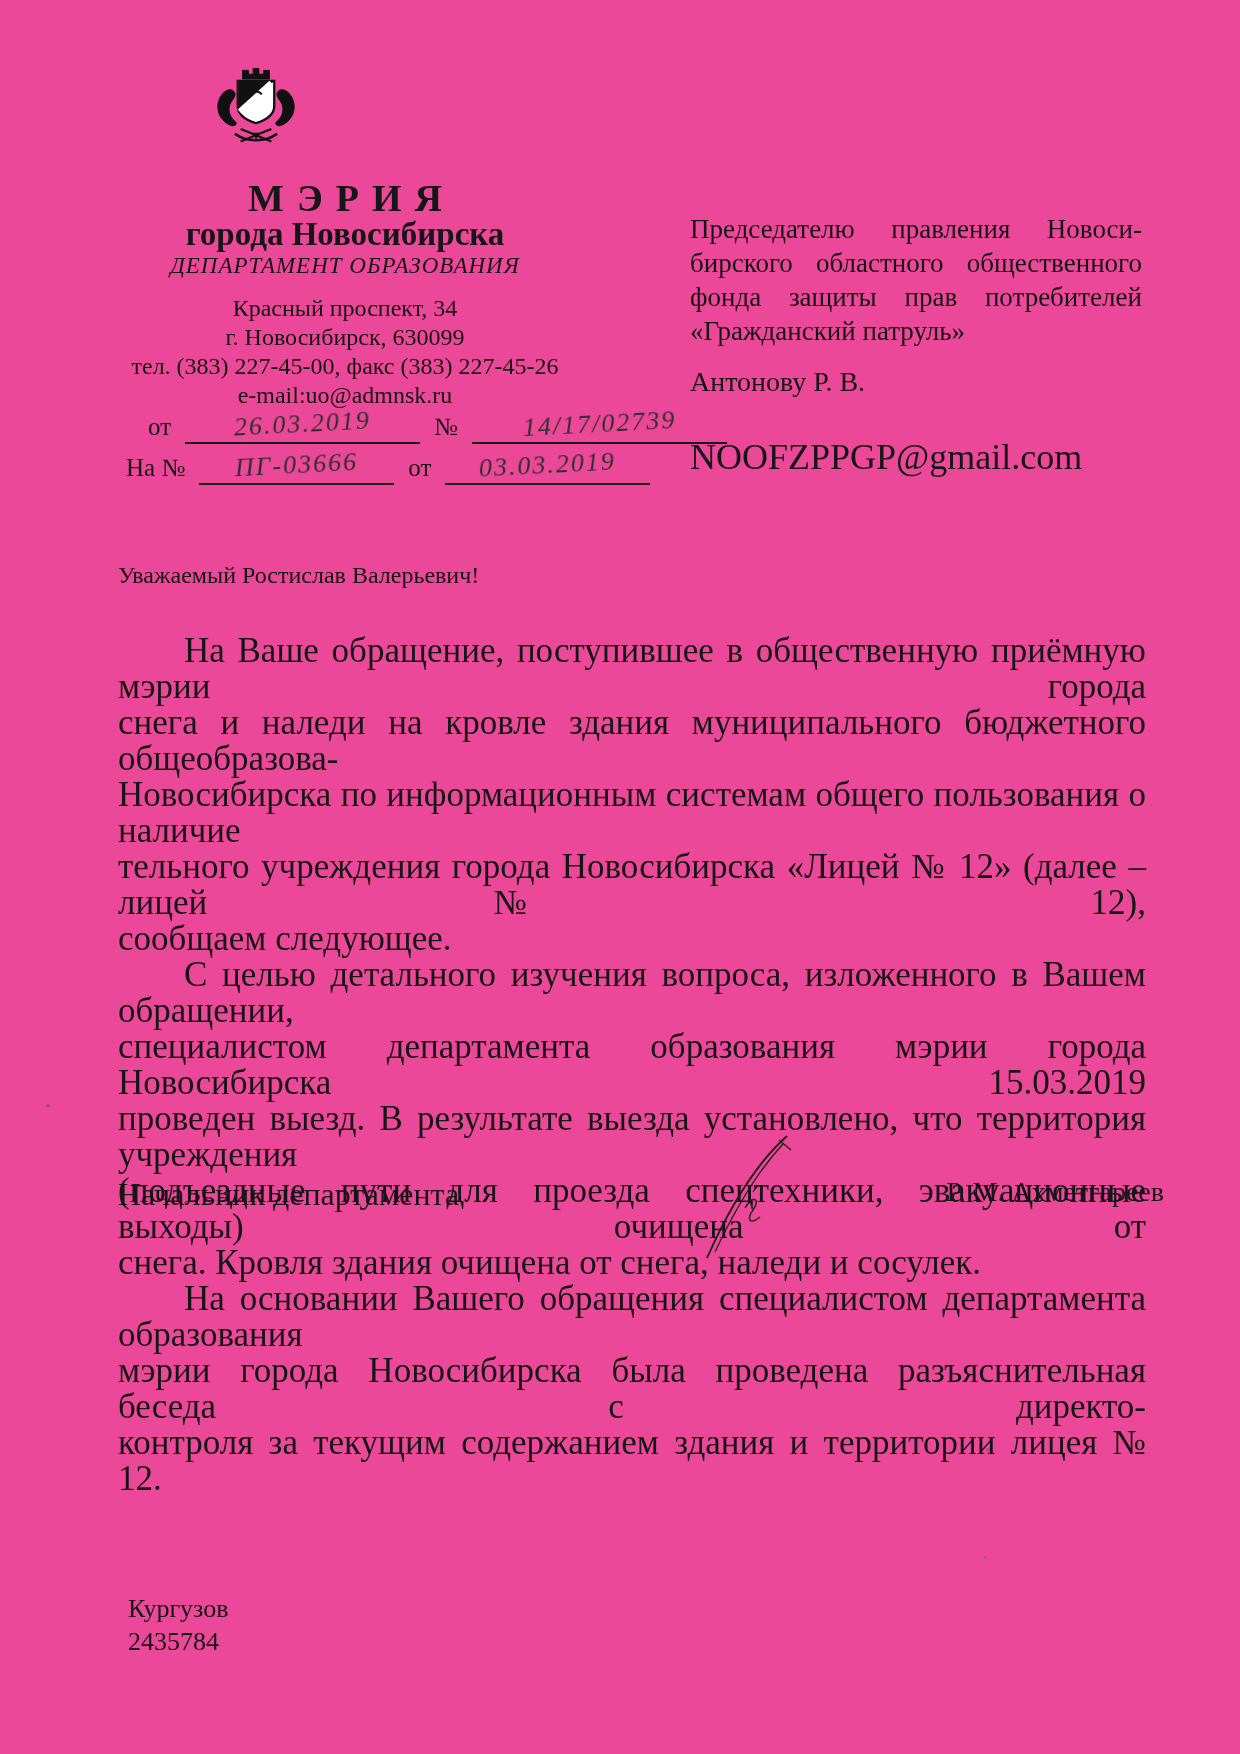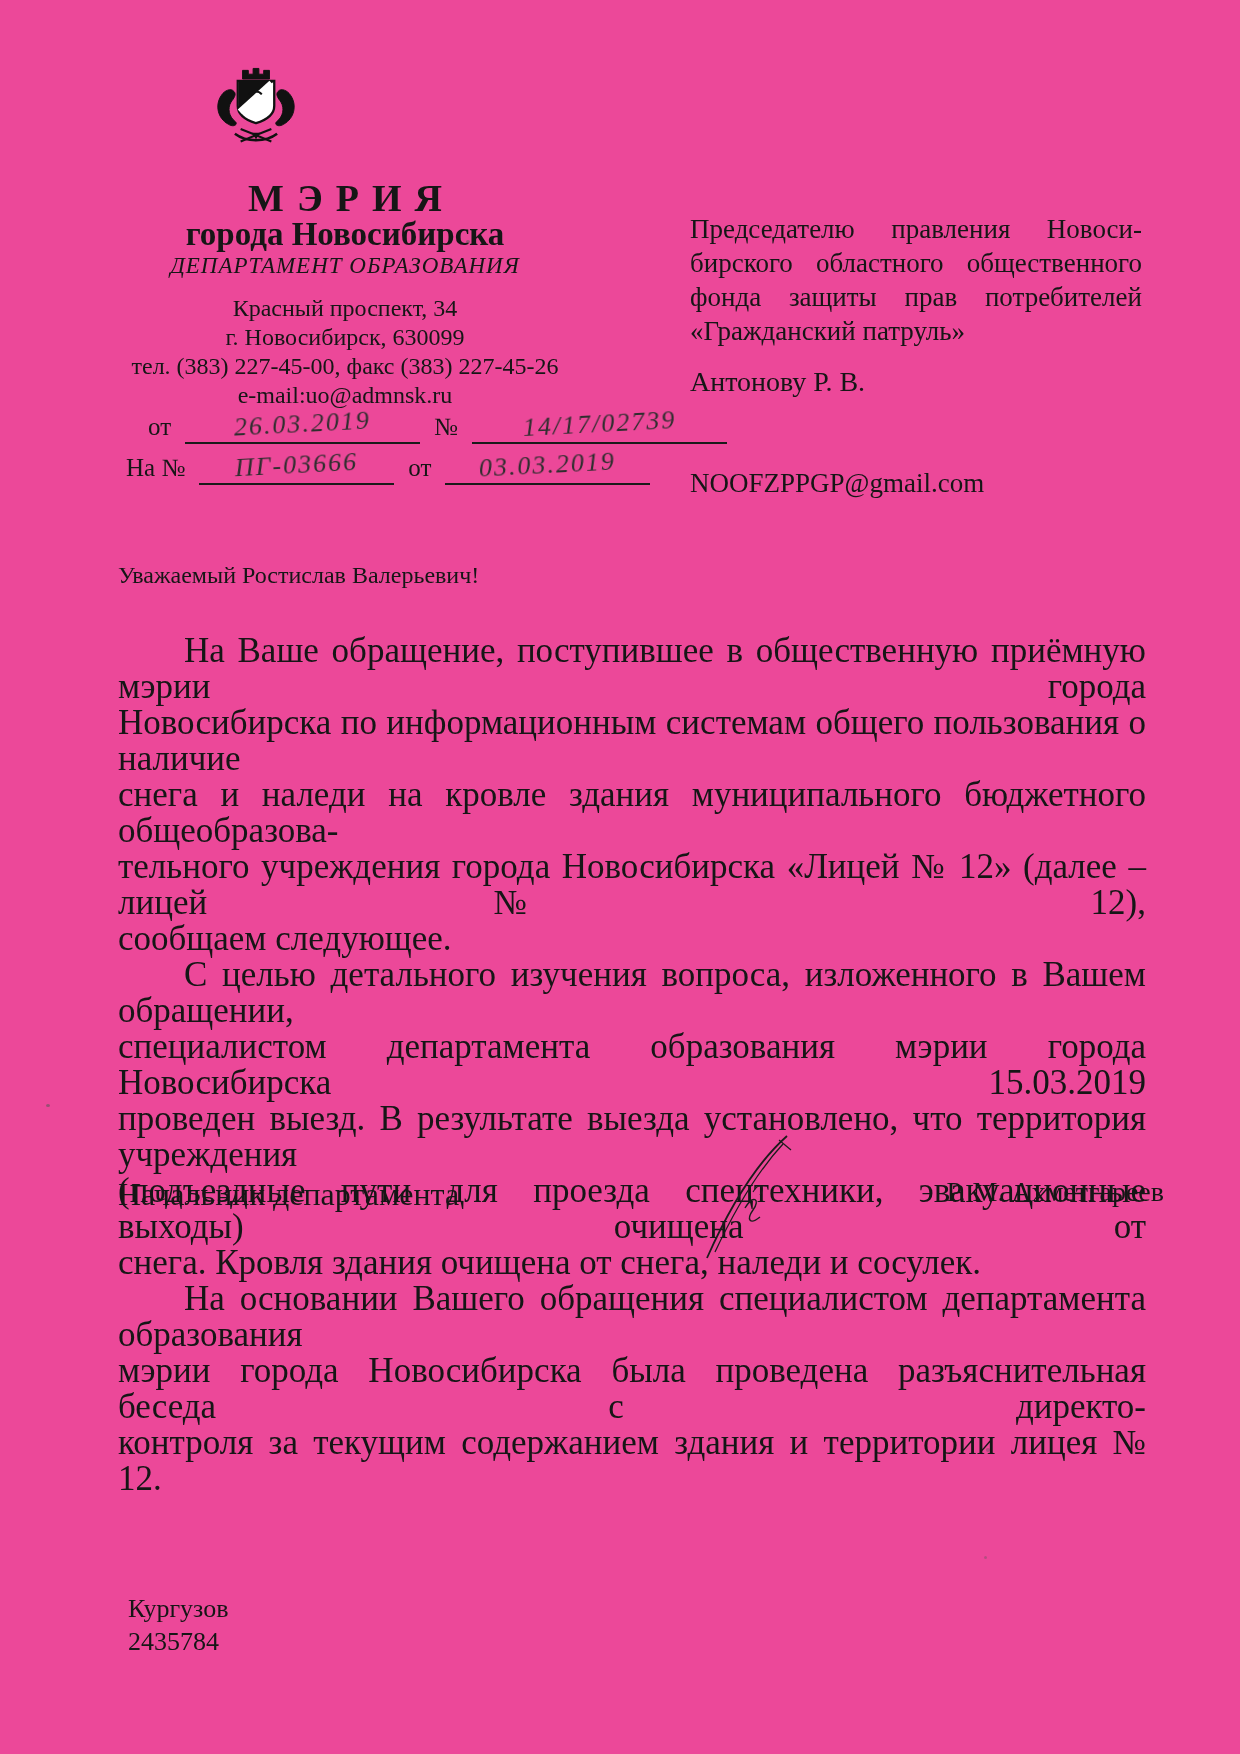--- a/index.html
+++ b/index.html
@@ -27,21 +27,21 @@
   .hw{display:inline-block;font-style:italic;letter-spacing:2px;font-size:26px;color:#2e2e2e;transform:rotate(-3deg) translateY(-3px);filter:blur(.3px);}
   .w230{width:235px;margin:0 14px;}
   .w250{width:255px;margin:0 0 0 14px;}
   .w190{width:195px;margin:0 14px;}
   .w200{width:205px;margin:0 0 0 14px;}
   
   .recipient{position:absolute;left:690px;top:188px;width:452px;font-size:27px;line-height:34px;margin-top:24px;}
   .r-line{text-align:justify;text-align-last:justify;}
   .r-line.last{text-align-last:left;}
   .r-name{position:absolute;left:690px;top:366px;font-size:28px;}
-  .r-email{position:absolute;left:690px;top:436px;font-size:27px;margin-top:32px;}
+  .r-email{position:absolute;left:690px;top:436px;font-size:36px;}
   
   .salutation{position:absolute;left:118px;top:562px;width:1028px;text-align:left;font-size:24px;}
   .body-text{position:absolute;left:118px;top:633px;width:1028px;font-size:35px;line-height:36px;}
   .b-line{text-align:justify;text-align-last:justify;}
   .b-line.first{text-indent:66px;}
   .b-line.last{text-align-last:left;}
   
   .sig-pos{position:absolute;left:118px;top:1176px;font-size:32px;}
   .sig-mark{position:absolute;left:693px;top:1130px;width:118px;height:135px;}
   .sig-name{position:absolute;right:76px;top:1176px;font-size:28px;}
@@ -111,22 +111,22 @@
       <div class="r-line last">«Гражданский патруль»</div>
     </div>
   <div class="r-name">Антонову Р. В.</div>
   <div class="r-email">NOOFZPPGP@gmail.com</div>
 
   <div class="salutation">Уважаемый Ростислав Валерьевич!</div>
 
   <div class="body-text">
       <div>
         <div class="b-line first">На Ваше обращение, поступившее в общественную приёмную мэрии города</div>
+        <div class="b-line">снега и наледи на кровле здания муниципального бюджетного общеобразова-</div>
         <div class="b-line">Новосибирска по информационным системам общего пользования о наличие</div>
-        <div class="b-line">снега и наледи на кровле здания муниципального бюджетного общеобразова-</div>
         <div class="b-line">тельного учреждения города Новосибирска «Лицей № 12» (далее – лицей № 12),</div>
         <div class="b-line last">сообщаем следующее.</div>
       </div>
       <div>
         <div class="b-line first">С целью детального изучения вопроса, изложенного в Вашем обращении,</div>
         <div class="b-line">специалистом департамента образования мэрии города Новосибирска 15.03.2019</div>
         <div class="b-line">проведен выезд. В результате выезда установлено, что территория учреждения</div>
         <div class="b-line">(подъездные пути для проезда спецтехники, эвакуационные выходы) очищена от</div>
         <div class="b-line last">снега. Кровля здания очищена от снега, наледи и сосулек.</div>
       </div>

